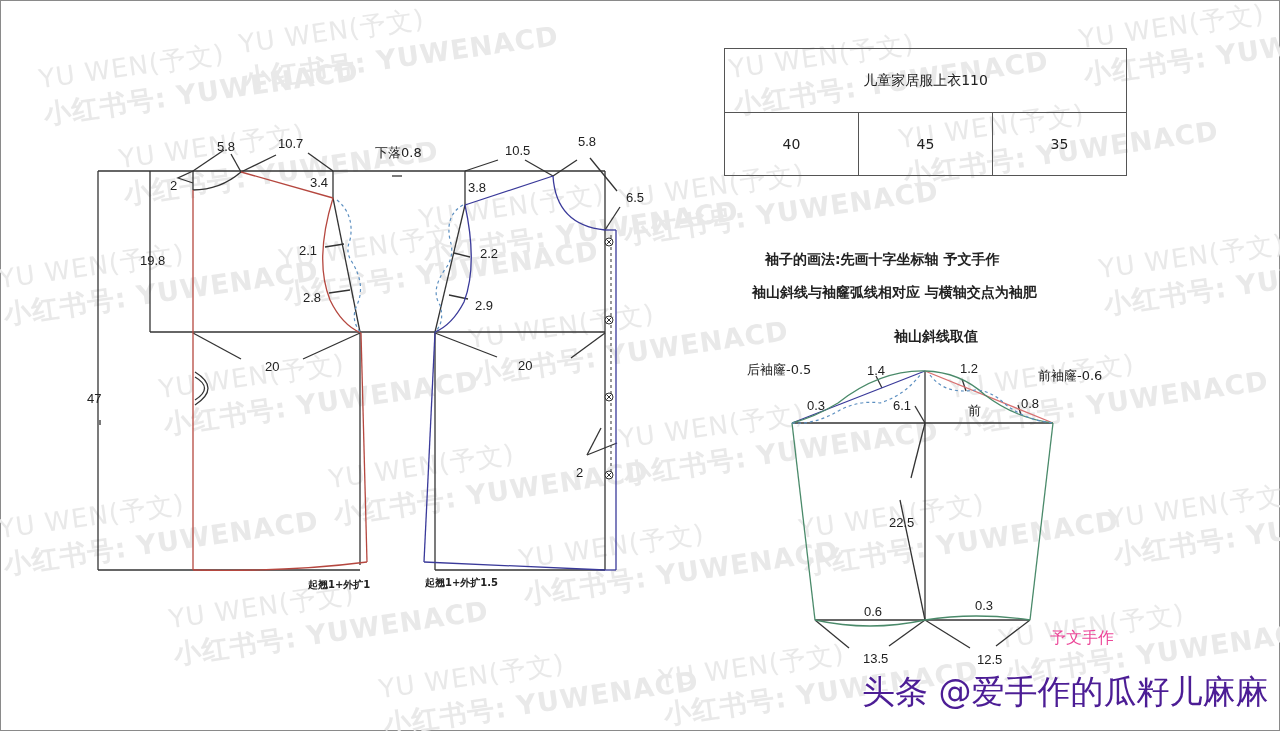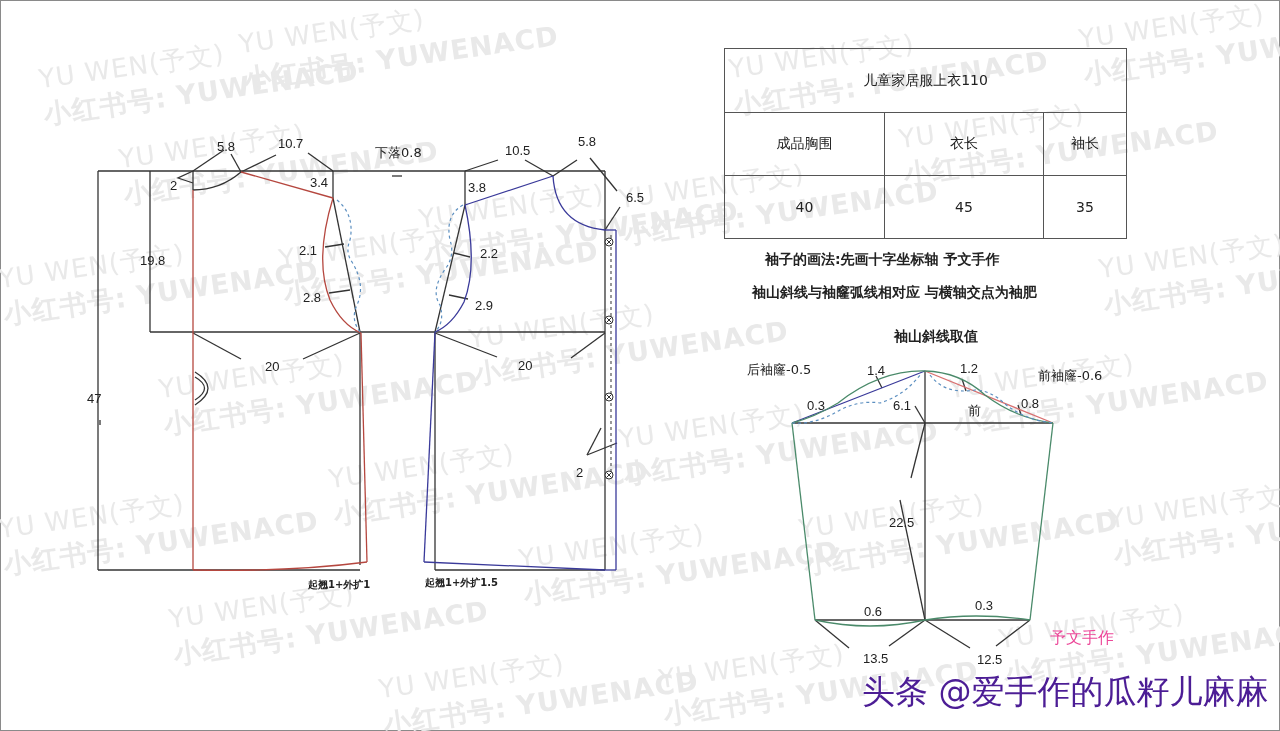--- a/index.html
+++ b/index.html
@@ -288,25 +288,20 @@
     <text class="txt" x="977" y="664">12.5</text>
   </g>
 </svg>
 
 <table class="spec-table">
   <tbody>
       <tr>
         <td colspan="3" style="height:39px">儿童家居服上衣110</td>
       </tr>
   <tr>
-    <td style="width:135px">成品胸围</td>
-    <td style="width:134px">衣长</td>
-    <td>袖长</td>
-  </tr>
-  <tr>
     <td>40</td>
     <td>45</td>
     <td>35</td>
   </tr>
 </tbody>
   </table>
 
 <div class="notes">
   <div style="left:25px;top:3px">袖子的画法:先画十字坐标轴   予文手作</div>
   <div style="left:12px;top:36px">袖山斜线与袖窿弧线相对应   与横轴交点为袖肥</div>

